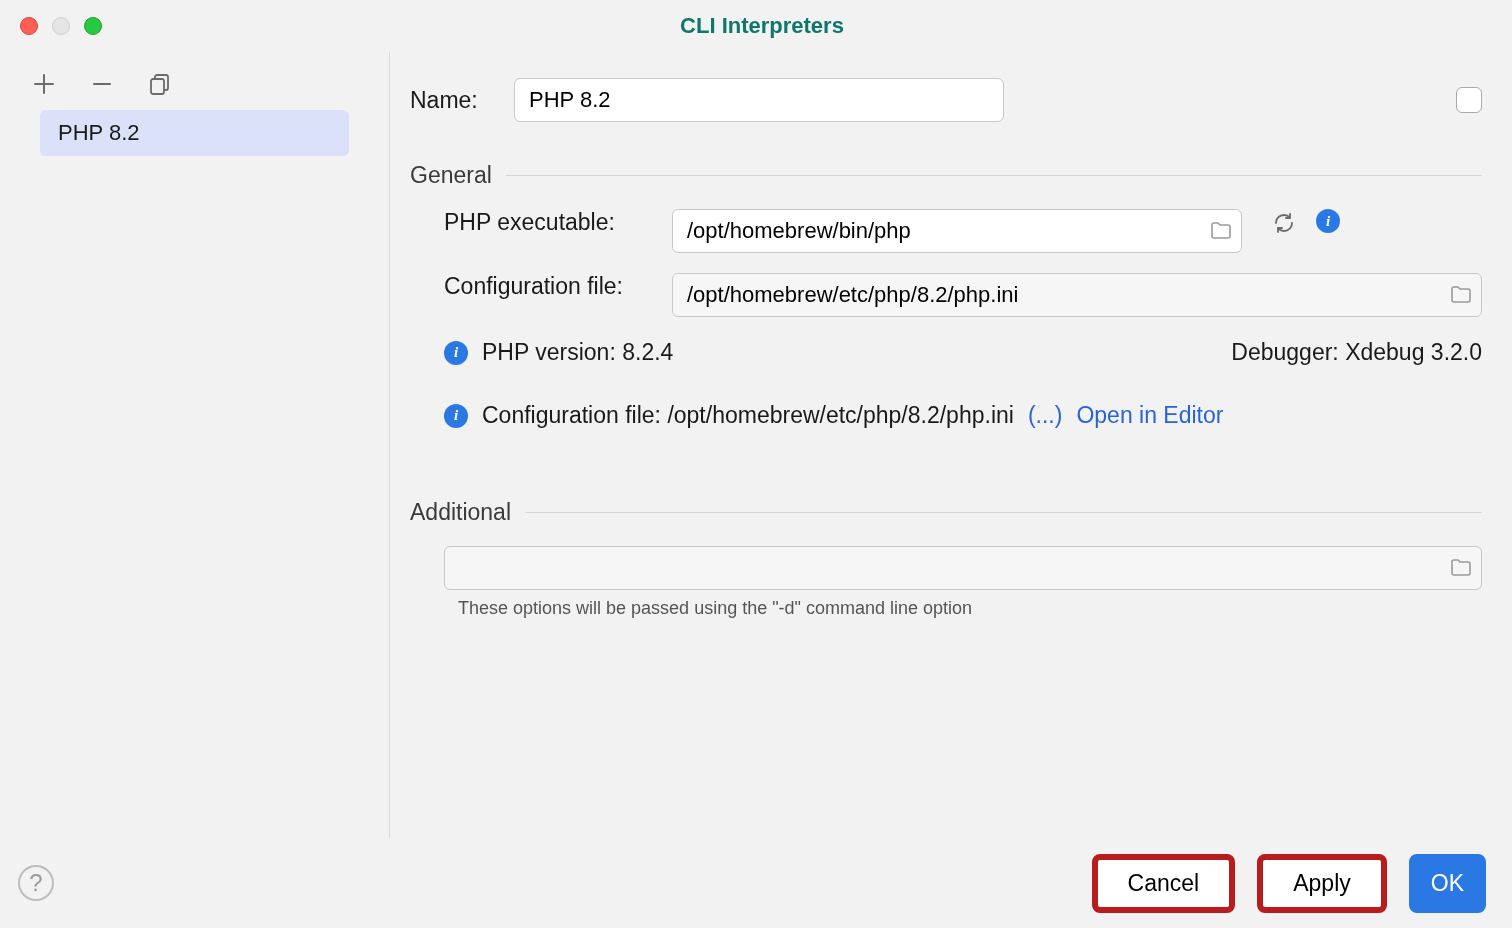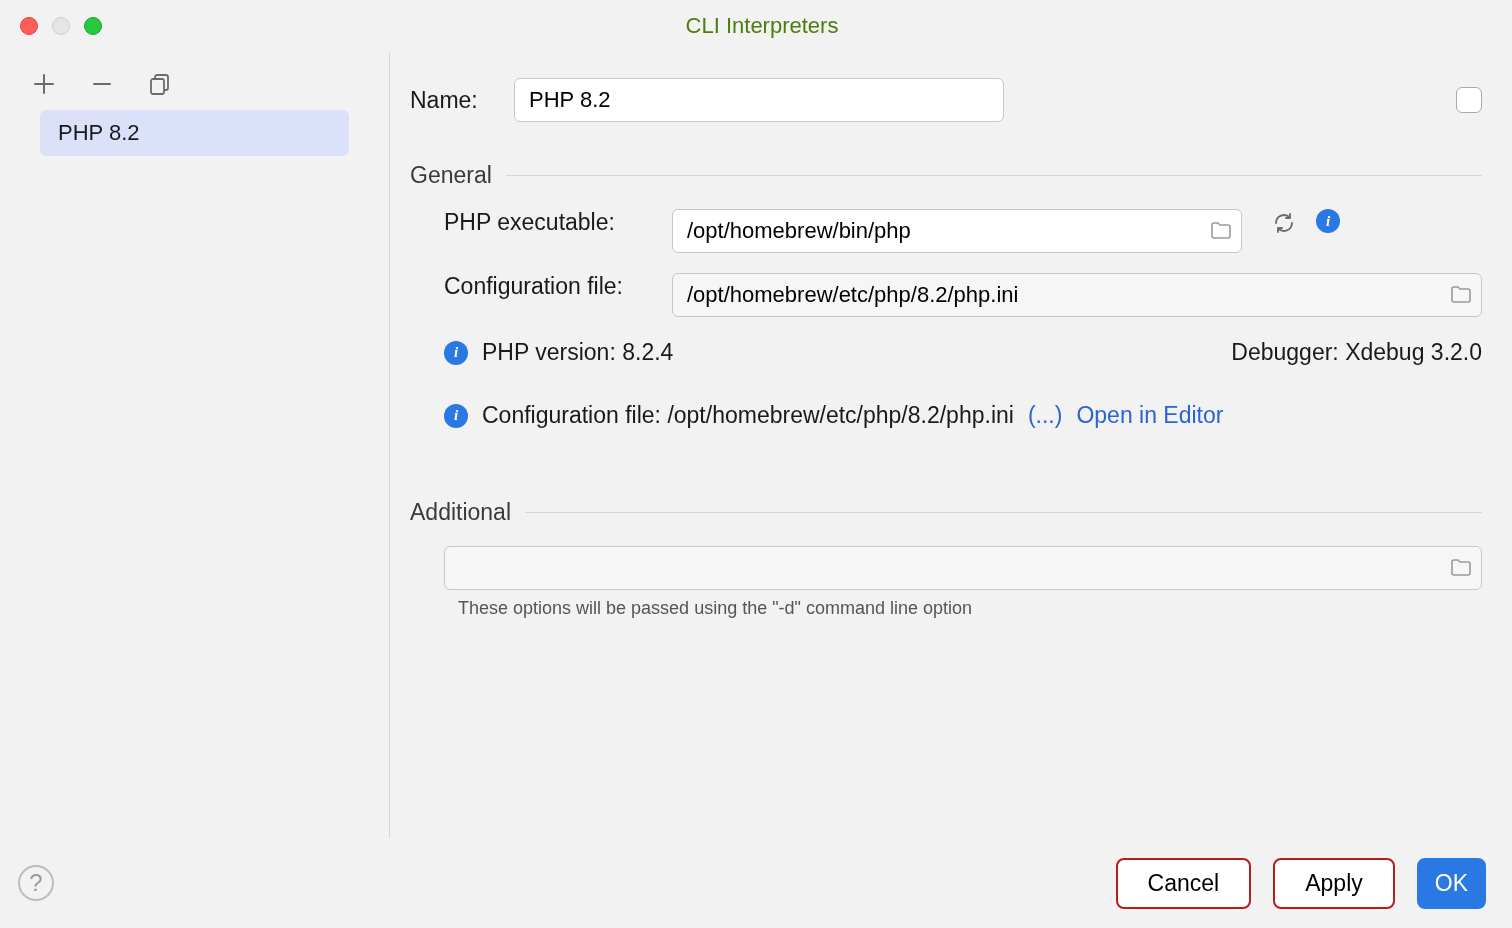--- a/index.html
+++ b/index.html
@@ -18,21 +18,21 @@
   display: flex;
   align-items: center;
   padding: 0 20px;
   position: relative;
 }
 .traffic-lights { display: flex; gap: 14px; align-items: center; }
 .dot { width: 18px; height: 18px; border-radius: 50%; }
 .dot.red { background: #ff5f57; border: 1px solid #e34238; }
 .dot.gray { background: #e5e5e5; border: 1px solid #cfcfcf; }
 .dot.green { background: #28c840; border: 1px solid #1aa52d; }
-.title { position: absolute; left: 12px; right: 0; text-align: center; font-weight: 400; font-size: 22px; color: #4d7c0f; pointer-events: none; }
+.title { position: absolute; left: 12px; right: 0; text-align: center; font-weight: 700; font-size: 22px; color: #0f766e; pointer-events: none; }
 .content { flex: 1; display: flex; }
 .sidebar { width: 390px; border-right: 1px solid #d8d8d8; display: flex; flex-direction: column; }
 .toolbar { display: flex; gap: 30px; padding: 18px 30px 12px; align-items: center; }
 .icon-btn { width: 28px; height: 28px; display: inline-flex; align-items: center; justify-content: center; color: #666; cursor: pointer; }
 .list { padding: 0 40px 0 40px; }
 .list-item { padding: 10px 18px; border-radius: 6px; font-size: 22px; }
 .list-item.selected { background: #dbe1f8; }
 .main { flex: 1; padding: 26px 30px 0 20px; display: flex; flex-direction: column; }
 .row { display: flex; align-items: center; gap: 18px; }
 .label { font-size: 23px; }
@@ -48,21 +48,21 @@
 .with-folder .input { flex: 1; padding-right: 44px; }
 .folder-btn { position: absolute; right: 10px; top: 50%; transform: translateY(-50%); cursor: pointer; color: #888; }
 .info-icon { width: 24px; height: 24px; border-radius: 50%; background: #2a78e4; color: #fff; font-weight: 700; font-size: 15px; display: inline-flex; align-items: center; justify-content: center; font-family: Georgia, serif; font-style: italic; }
 .status-row { display: flex; align-items: center; gap: 14px; margin-top: 22px; padding-left: 34px; font-size: 23px; }
 .status-row .spacer { flex: 1; }
 .link { color: #2a63d6; cursor: pointer; }
 .hint { font-size: 18px; color: #555; margin-top: 8px; padding-left: 48px; }
 .footer { height: 90px; display: flex; align-items: center; padding: 0 26px 0 18px; }
 .help-icon { width: 36px; height: 36px; border: 2px solid #bdbdbd; border-radius: 50%; color: #9a9a9a; font-size: 24px; display: flex; align-items: center; justify-content: center; cursor: pointer; }
 .footer .spacer { flex: 1; }
-.btn { border: 2px solid #b91c1c; background: #fff; border-radius: 8px; padding: 10px 30px; font-size: 23px; margin-left: 22px; cursor: pointer; }
+.btn { border: 6px solid #b91c1c; background: #fff; border-radius: 8px; padding: 10px 30px; font-size: 23px; margin-left: 22px; cursor: pointer; }
 .btn.primary { background: #2a78e4; color: #fff; border-color: #2a78e4; padding: 10px 16px; }
 svg { display: block; }
 </style>
 </head>
 <body>
 
 <div class="titlebar">
   <div class="traffic-lights">
     <span class="dot red"></span>
     <span class="dot gray"></span>

